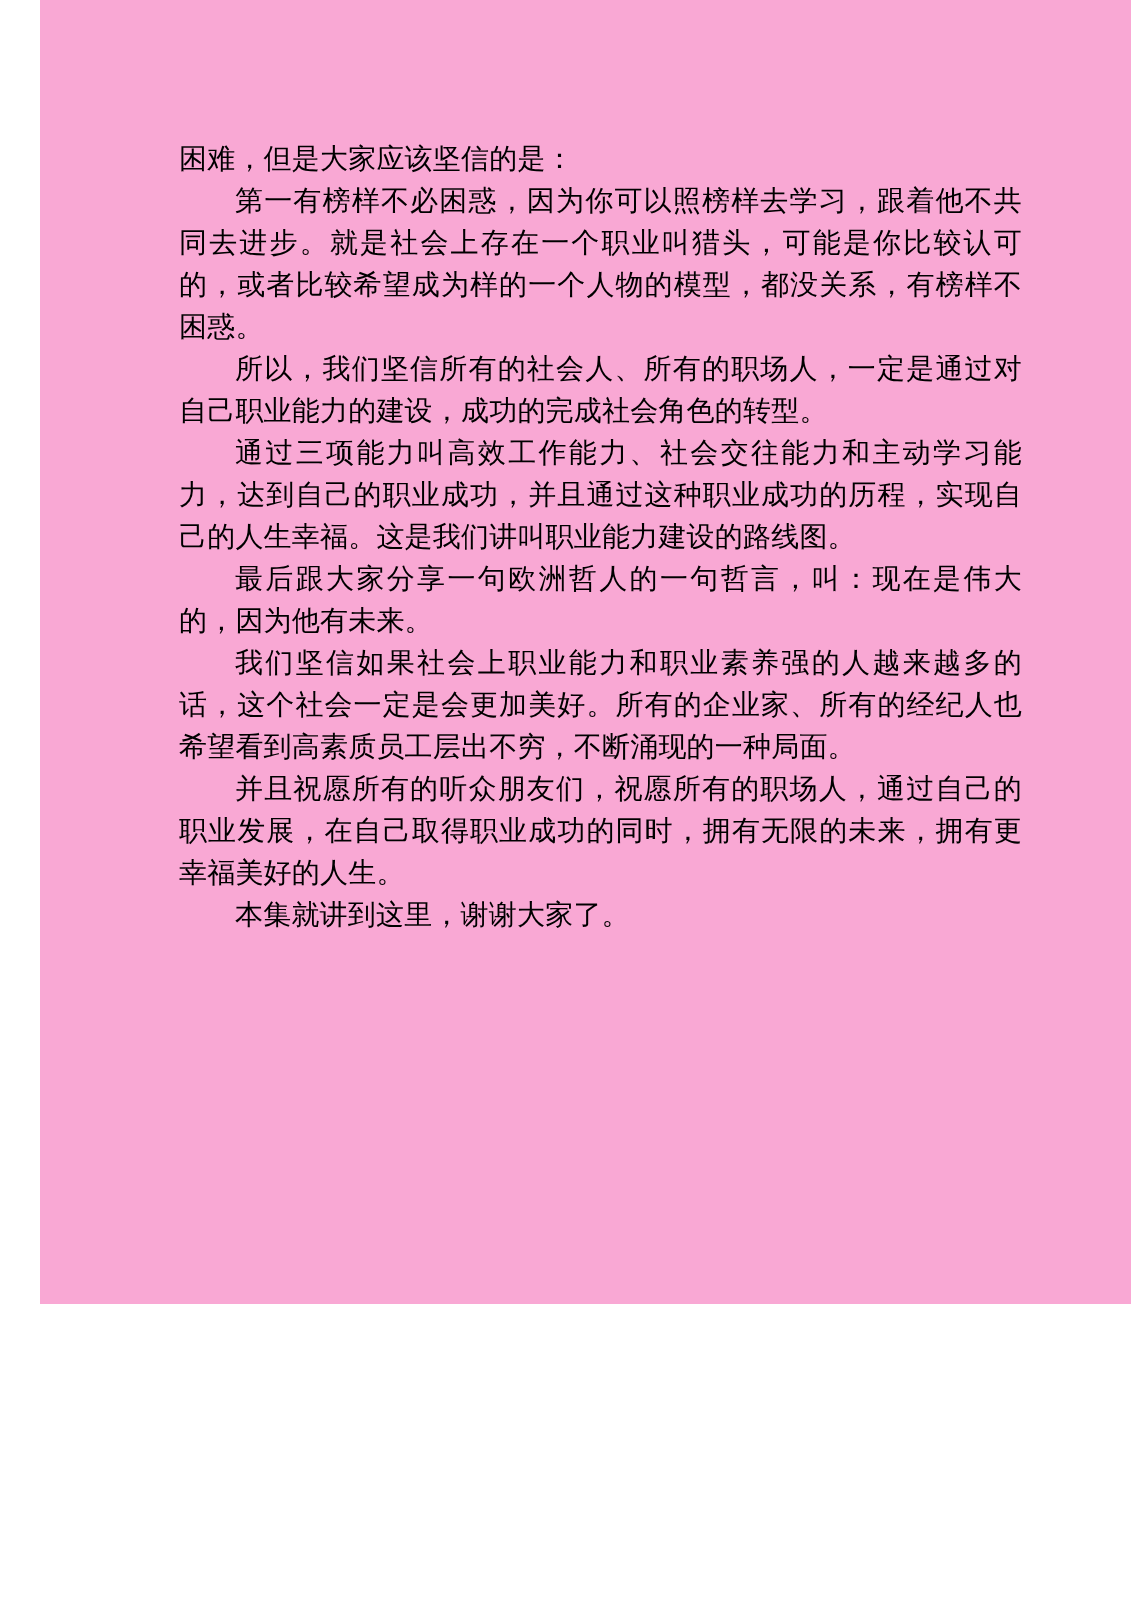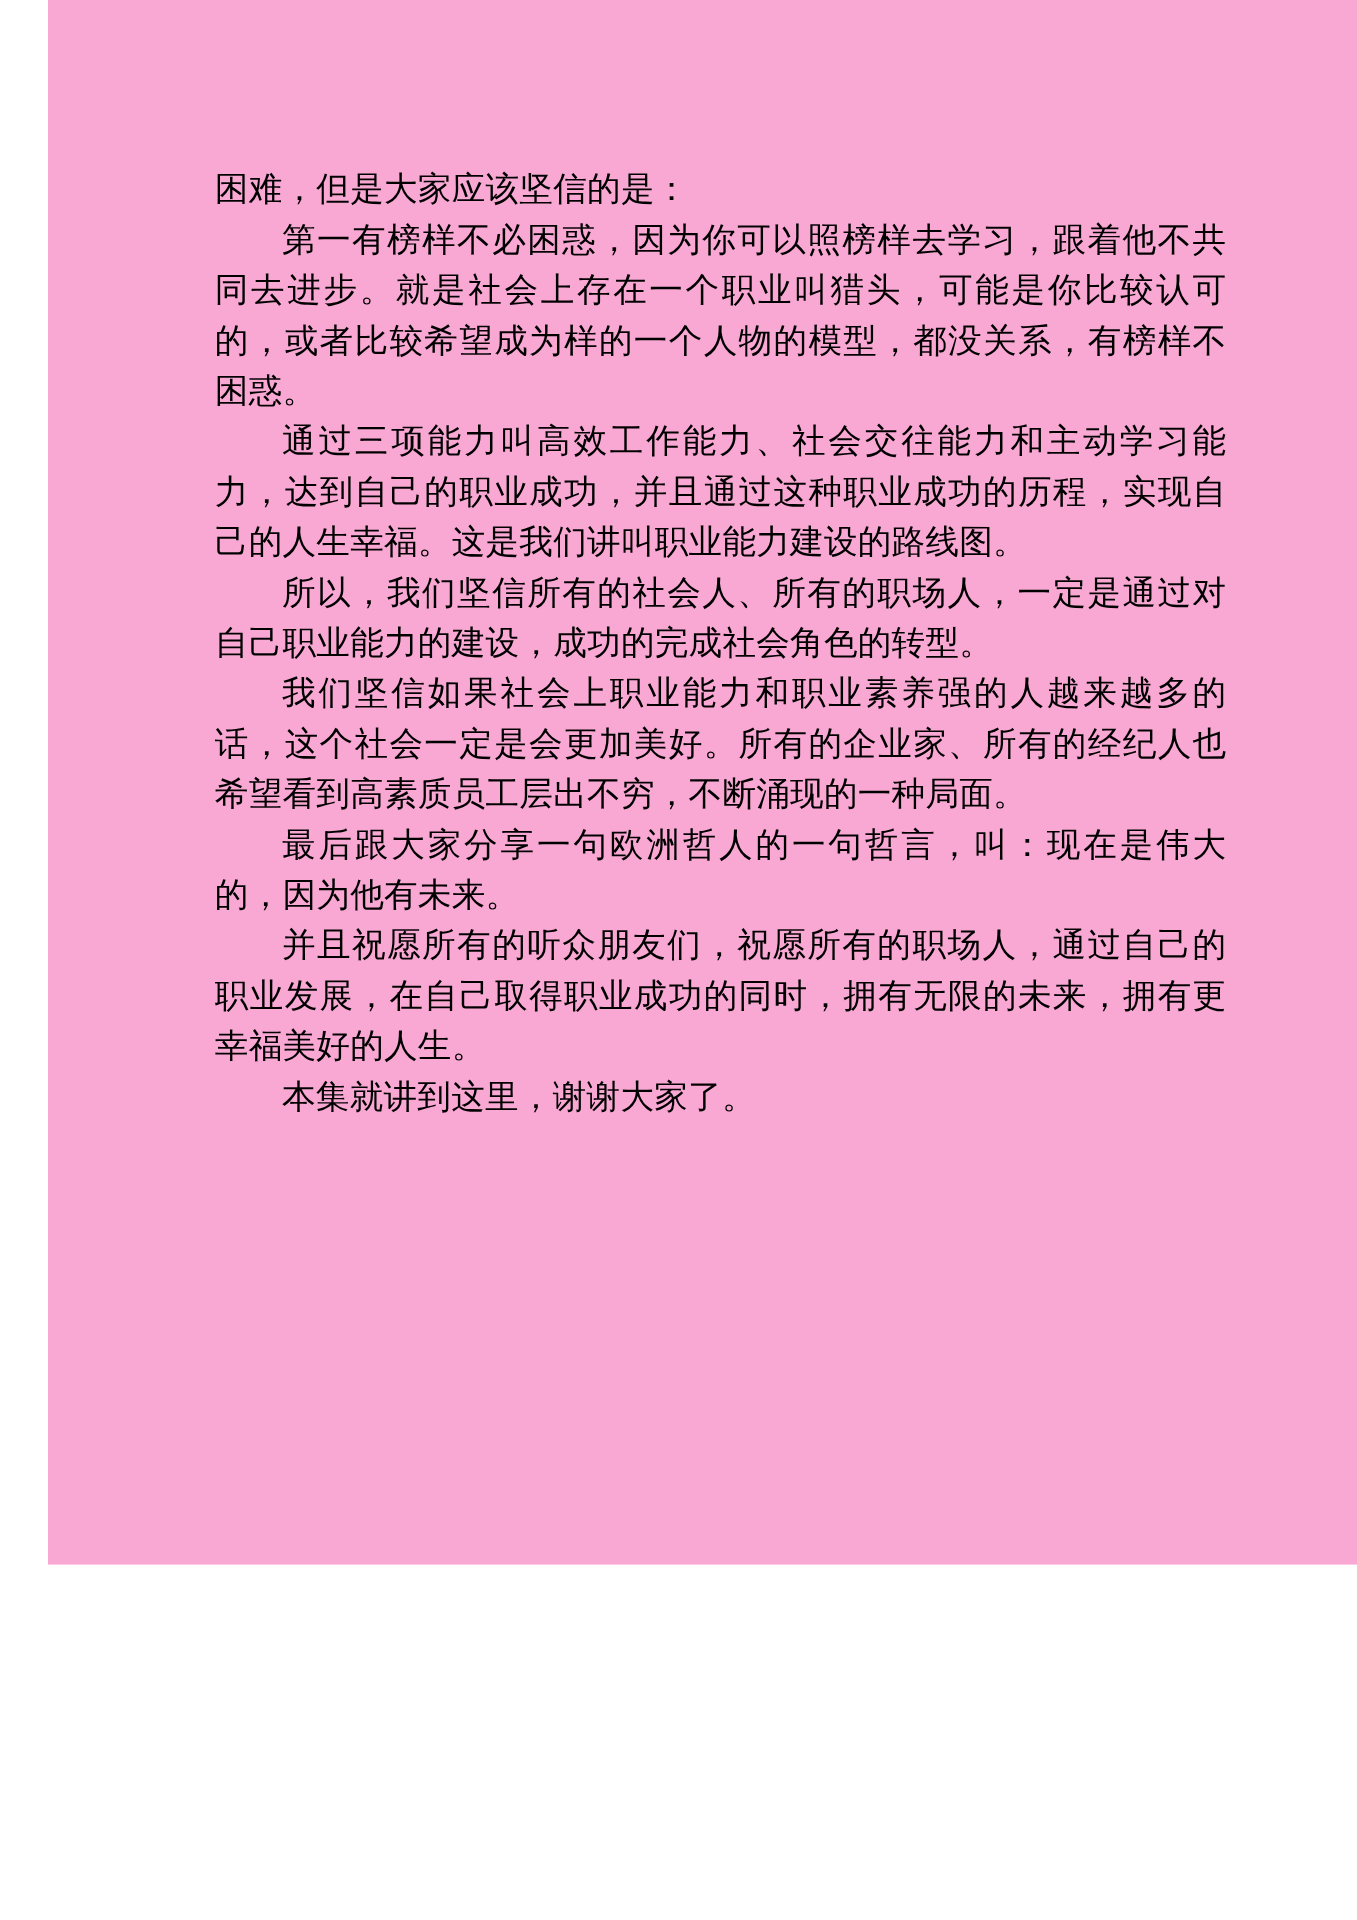--- a/index.html
+++ b/index.html
@@ -46,21 +46,21 @@
     color: #000000;
   }
 </style>
 </head>
 <body>
 
 <div class="page">
   <div class="text-block">
     <p>困难，但是大家应该坚信的是：</p>
     <p class="indent">第一有榜样不必困惑，因为你可以照榜样去学习，跟着他不共同去进步。就是社会上存在一个职业叫猎头，可能是你比较认可的，或者比较希望成为样的一个人物的模型，都没关系，有榜样不困惑。</p>
+    <p class="indent">所以，我们坚信所有的社会人、所有的职场人，一定是通过对自己职业能力的建设，成功的完成社会角色的转型。</p>
     <p class="indent">通过三项能力叫高效工作能力、社会交往能力和主动学习能力，达到自己的职业成功，并且通过这种职业成功的历程，实现自己的人生幸福。这是我们讲叫职业能力建设的路线图。</p>
-    <p class="indent">所以，我们坚信所有的社会人、所有的职场人，一定是通过对自己职业能力的建设，成功的完成社会角色的转型。</p>
+    <p class="indent">最后跟大家分享一句欧洲哲人的一句哲言，叫：现在是伟大的，因为他有未来。</p>
     <p class="indent">我们坚信如果社会上职业能力和职业素养强的人越来越多的话，这个社会一定是会更加美好。所有的企业家、所有的经纪人也希望看到高素质员工层出不穷，不断涌现的一种局面。</p>
-    <p class="indent">最后跟大家分享一句欧洲哲人的一句哲言，叫：现在是伟大的，因为他有未来。</p>
     <p class="indent">并且祝愿所有的听众朋友们，祝愿所有的职场人，通过自己的职业发展，在自己取得职业成功的同时，拥有无限的未来，拥有更幸福美好的人生。</p>
     <p class="indent">本集就讲到这里，谢谢大家了。</p>
   </div>
   <div class="page-footer">- 123 -</div>
 </div>
 
 </body></html>

